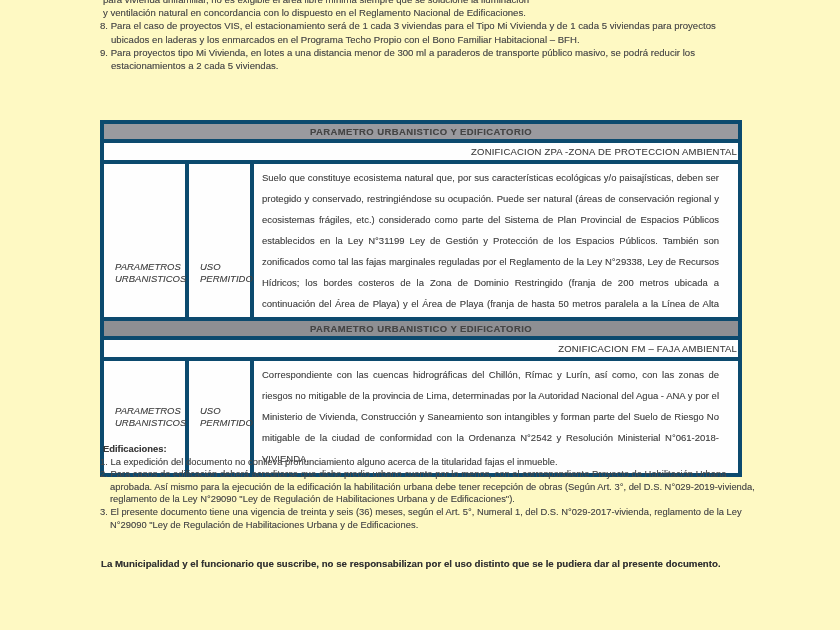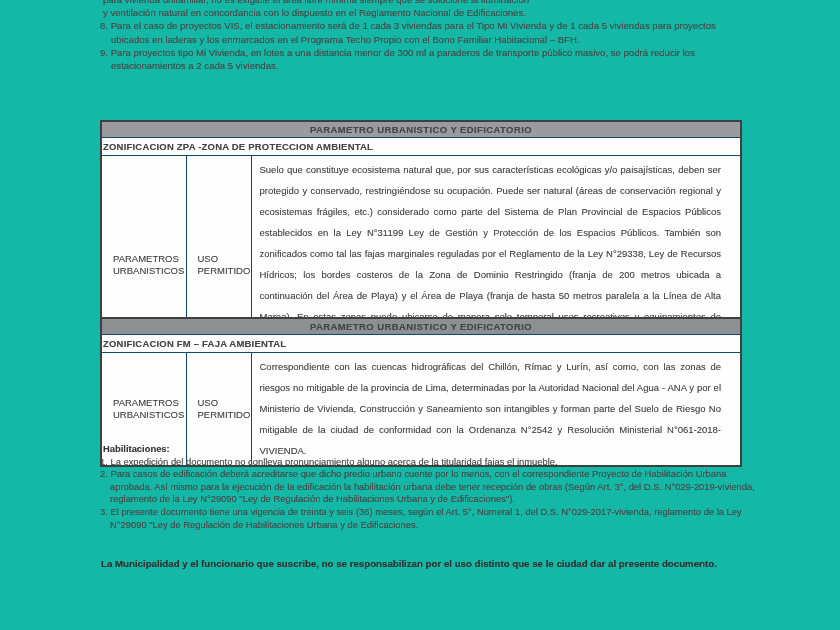--- a/index.html
+++ b/index.html
@@ -9,21 +9,21 @@
     height: 630px;
     background: #fcfcfb;
     font-family: "Liberation Sans", sans-serif;
   }
   .page {
     position: absolute;
     inset: 0;
     width: 840px;
     height: 630px;
     overflow: hidden;
-    background: #14b8a6;
+    background: #fef9c3;
     color: #474747;
   }
   
   .intro {
     position: absolute;
     left: 100px;
     top: -7px;
     width: 648px;
     font-size: 9.6px;
     line-height: 13.2px;
@@ -36,50 +36,51 @@
   table.ptable {
     position: absolute;
     left: 100px;
     width: 642px;
     border-collapse: collapse;
     table-layout: fixed;
     border: 2px solid #3f3f3f;
     background: #fefefe;
   }
   table.ptable td {
-    border: 1px solid #0c4a6e;
+    border: 4px solid #0c4a6e;
     font-size: 9.5px;
     color: #454545;
     text-shadow: 0 0 0.4px rgba(60,60,60,0.4);
   }
   td.gbar {
     height: 13px;
     text-align: center;
     font-weight: bold;
     color: #f4f4f4;
     font-size: 9.4px;
     letter-spacing: 0.4px;
     text-shadow: none;
   }
   .t1 td.gbar { background: #9a9a9f; }
   .t2 td.gbar { background: #8e8f93; }
   td.ttitle {
     height: 15px;
-    text-align: left;
-    font-weight: bold;
+    text-align: right;
+    font-weight: normal;
     font-size: 10.2px;
     color: #333;
     letter-spacing: 0.2px;
     margin-left: 8px;
   }
   td.lab {
     vertical-align: middle;
     padding: 4px 4px 4px 11px;
     line-height: 12px;
     font-size: 9.3px;
+    font-style: italic;
   }
   td.tbody {
     text-align: justify;
     vertical-align: top;
     padding: 3px 19px 4px 8px;
     line-height: 21px;
   }
   .t1 { top: 120px; }
   .t2 { top: 317px; }
   .t1 tr.body-row { height: 134px; }
@@ -158,21 +159,21 @@
         </tr>
     <tr class="body-row">
       <td class="lab">PARAMETROS URBANISTICOS</td>
       <td class="lab">USO PERMITIDO</td>
       <td class="tbody">Correspondiente con las cuencas hidrográficas del Chillón, Rímac y Lurín, así como, con las zonas de riesgos no mitigable de la provincia de Lima, determinadas por la Autoridad Nacional del Agua - ANA y por el Ministerio de Vivienda, Construcción y Saneamiento son intangibles y forman parte del Suelo de Riesgo No mitigable de la ciudad de conformidad con la Ordenanza N°2542 y Resolución Ministerial N°061-2018-VIVIENDA.</td>
     </tr>
   </tbody>
     </table>
 
   <div class="obs">
-    <div class="obs-head">Habilitaciones:</div>
+    <div class="obs-head">Edificaciones:</div>
     <div class="obs-item"><span>1.</span> <span>La expedición del documento no conlleva pronunciamiento alguno acerca de la titularidad fajas el inmueble.</span></div>
     <div class="obs-item"><span>2.</span> <span>Para casos de edificación deberá acreditarse que dicho predio urbano cuente por lo menos, con el correspondiente Proyecto de Habilitación Urbana aprobada. Así mismo para la ejecución de la edificación la habilitación urbana debe tener recepción de obras (Según Art. 3°, del D.S. N°029-2019-vivienda, reglamento de la Ley N°29090 "Ley de Regulación de Habilitaciones Urbana y de Edificaciones").</span></div>
     <div class="obs-item"><span>3.</span> <span>El presente documento tiene una vigencia de treinta y seis (36) meses, según el Art. 5°, Numeral 1, del D.S. N°029-2017-vivienda, reglamento de la Ley N°29090 "Ley de Regulación de Habilitaciones Urbana y de Edificaciones.</span></div>
   </div>
 
-  <div class="foot">La Municipalidad y el funcionario que suscribe, no se responsabilizan por el uso distinto que se le ciudad dar al presente documento.</div>
+  <div class="foot">La Municipalidad y el funcionario que suscribe, no se responsabilizan por el uso distinto que se le pudiera dar al presente documento.</div>
 
 </div>
 
 </body></html>

